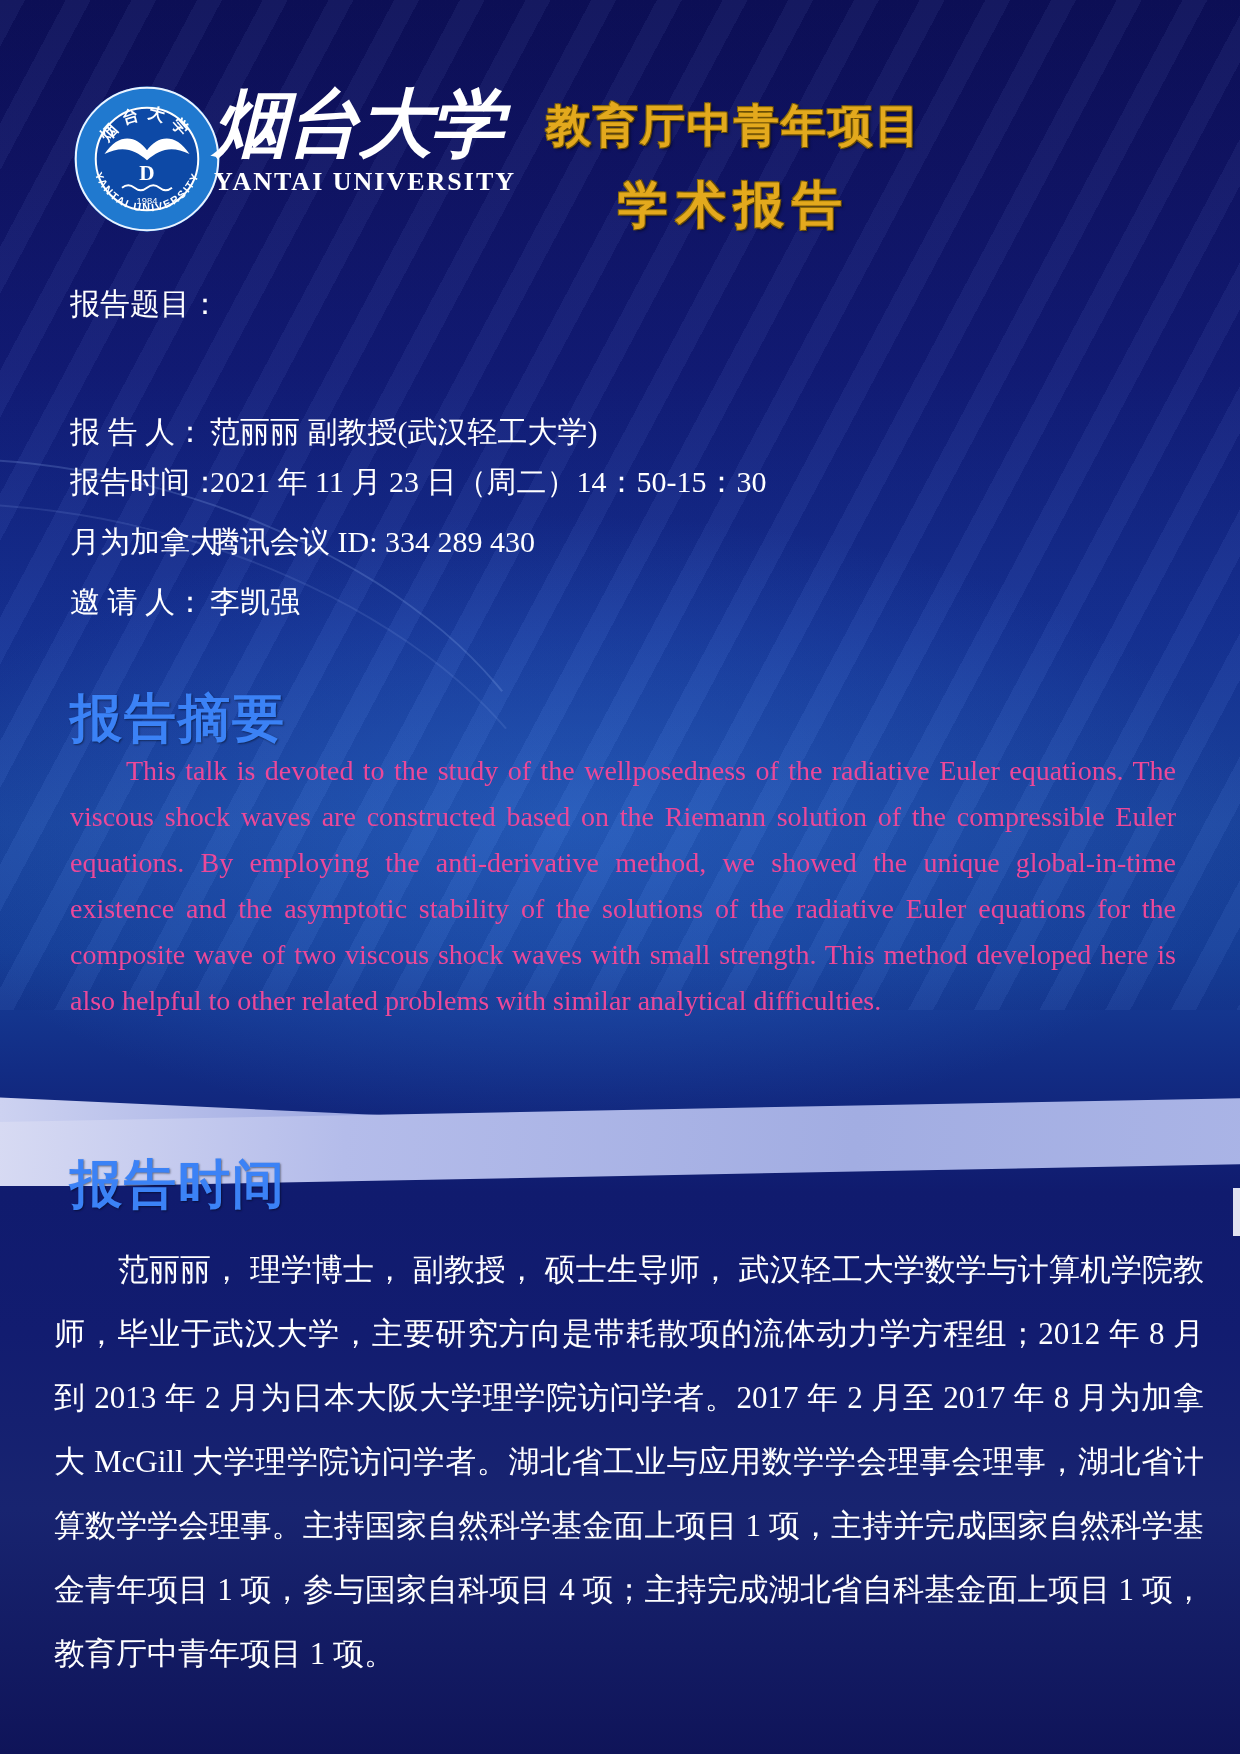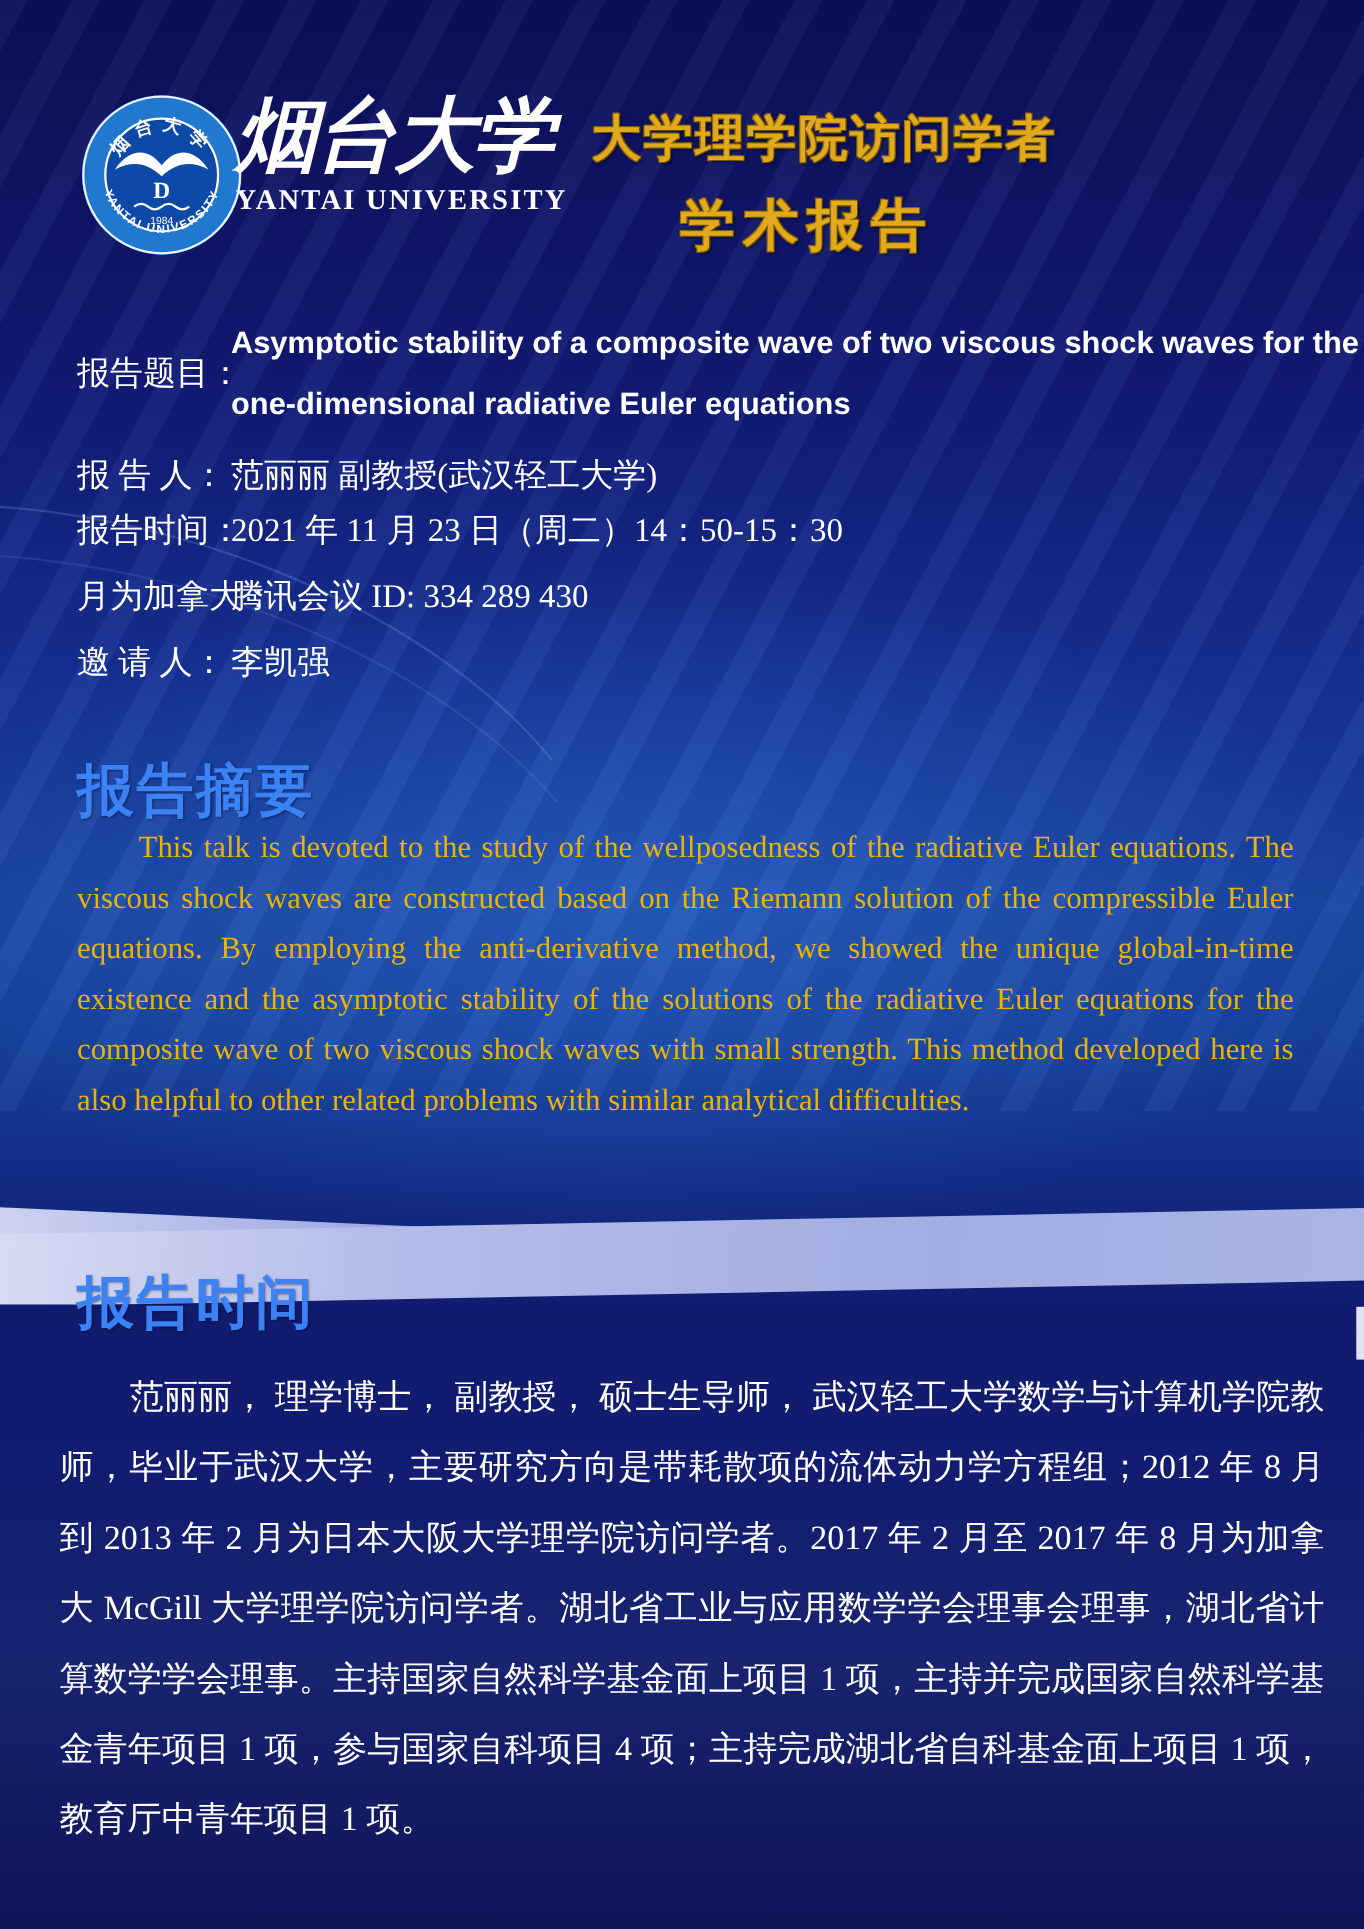--- a/index.html
+++ b/index.html
@@ -86,21 +86,21 @@
   .section-heading{
     position:absolute;left:70px;color:#3b82f6;font-weight:bold;font-size:52px;
     letter-spacing:2px;text-shadow:1px 1px 2px rgba(0,0,0,0.45);white-space:nowrap;
   }
   .abstract-heading{top:684px;}
   .bio-heading{top:1150px;}
   
   .abstract-text{
     position:absolute;left:70px;right:64px;top:748px;
     font-family:"Liberation Serif",serif;font-size:28px;line-height:46px;
-    text-align:justify;text-indent:56px;color:#eab308;
+    text-align:justify;text-indent:56px;color:#ec4899;
   }
   .bio-text{
     position:absolute;left:54px;right:36px;top:1238px;
     font-family:"Liberation Serif",serif;font-size:31px;line-height:64px;
     text-align:justify;text-indent:64px;color:#fff;
   }
 </style>
 </head>
 <body>
 
@@ -137,32 +137,28 @@
       </text>
     </svg>
   </div>
 
   <div class="brand">
     <div class="brand-cn">烟台大学</div>
     <div class="brand-en">YANTAI UNIVERSITY</div>
   </div>
 
   <div class="college-block">
-    <div class="college-name gold">大学理学院访问学者</div>
+    <div class="college-name gold">教育厅中青年项目</div>
     <div class="report-type gold">学术报告</div>
   </div>
 
   <div class="info">
 
     <div class="info-row row-title">
       <span class="info-label">报告题目：</span>
-      <span class="title-lines">
-        <span class="title-line">Asymptotic stability of a composite wave of two viscous shock waves for the</span>
-        <span class="title-line">one-dimensional radiative Euler equations</span>
-      </span>
     </div>
 
     <div class="info-row row-speaker">
       <span class="info-label">报 告 人：</span>
       <span>范丽丽 副教授(武汉轻工大学)</span>
     </div>
 
     <div class="info-row row-time">
       <span class="info-label">报告时间：</span>
       <span>2021 年 11 月 23 日（周二）14：50-15：30</span>

